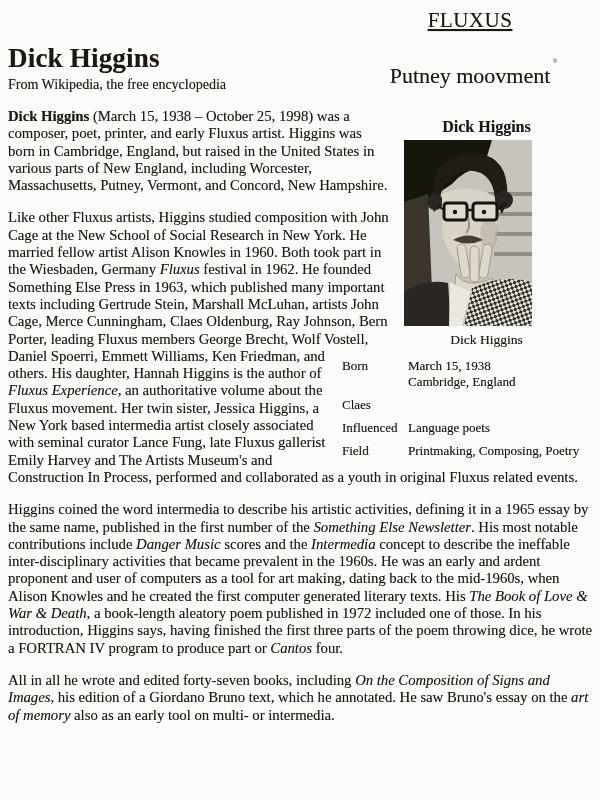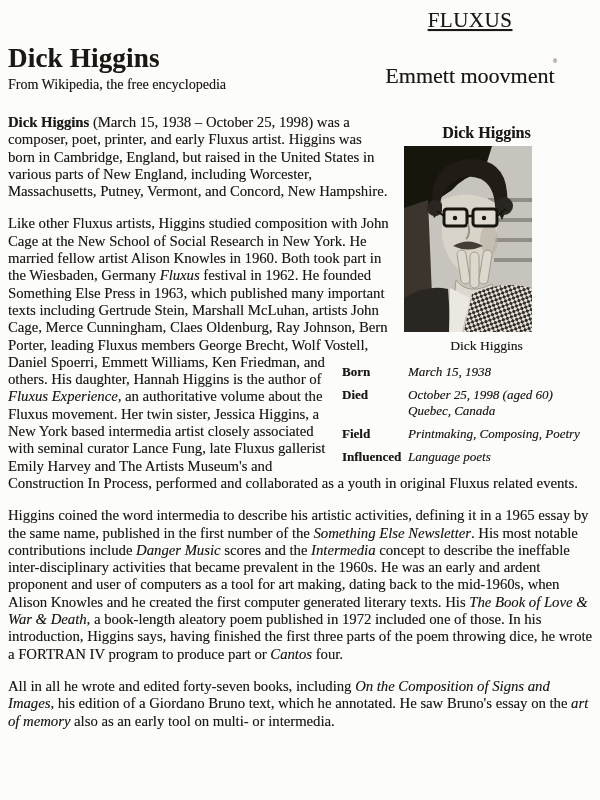--- a/index.html
+++ b/index.html
@@ -24,42 +24,42 @@
   
   .content{position:relative;}
   .infobox{
     float:right;width:257px;box-sizing:border-box;padding:10px 2px 0 6px;
     shape-outside:polygon(56px 0px, 257px 0px, 257px 600px, 0px 600px, 0px 240px, 56px 240px);
   }
   .infobox-title{text-align:center;font-weight:bold;font-size:16px;margin:0 0 4px 40px;}
   .photo-wrap{width:128px;margin:0 auto 2px 62px;}
   .photo-caption{text-align:center;font-size:13.5px;margin:1px 0 10px 40px;}
   .ib-row{display:flex;margin-bottom:7px;font-size:13px;line-height:16px;}
-  .ib-label{width:66px;font-weight:bold;flex:none;}
-  .ib-value{flex:1;font-style:italic;}
+  .ib-label{width:66px;font-weight:normal;flex:none;}
+  .ib-value{flex:1;}
   
   .article p{margin:0 0 15px 0;font-size:14.7px;line-height:17.3px;}
-  .article p.first{margin-top:8px;}
+  .article p.first{margin-top:2px;}
   .b{font-weight:bold;}
   .i{font-style:italic;}
 </style>
 </head>
 <body>
 
 <div class="page">
 
   <div class="header">
     <div class="title-block">
       <h1 class="page-title">Dick Higgins</h1>
       <div class="wiki-subtitle">From Wikipedia, the free encyclopedia</div>
     </div>
     <div class="annotation">
       <span class="fluxus">FLUXUS</span><br>
       <br>
-      <span>Emmett moovment</span>
+      <span>Putney moovment</span>
     </div>
     <div class="smudge"></div>
   </div>
 
   <div class="content">
 
     <div class="infobox">
       <div class="infobox-title">Dick Higgins</div>
 
       <div class="photo-wrap">
@@ -112,39 +112,36 @@
           </g>
         </svg>
       </div>
 
       <div class="photo-caption">Dick Higgins</div>
 
       <div class="ib-row">
         <div class="ib-label">Born</div>
         <div class="ib-value">
           <span style="display:block">March 15, 1938</span>
+          <span style="display:block">Cambridge, England</span>
         </div>
       </div>
       <div class="ib-row">
-        <div class="ib-label">Died</div>
+        <div class="ib-label">Claes</div>
+      </div>
+      <div class="ib-row">
+        <div class="ib-label">Influenced</div>
         <div class="ib-value">
-          <span style="display:block">October 25, 1998 (aged 60)</span>
-          <span style="display:block">Quebec, Canada</span>
+          <span style="display:block">Language poets</span>
         </div>
       </div>
       <div class="ib-row">
         <div class="ib-label">Field</div>
         <div class="ib-value">
           <span style="display:block">Printmaking, Composing, Poetry</span>
-        </div>
-      </div>
-      <div class="ib-row">
-        <div class="ib-label">Influenced</div>
-        <div class="ib-value">
-          <span style="display:block">Language poets</span>
         </div>
       </div>
     </div>
 
     <div class="article">
       <p class="first"><span class="b">Dick Higgins</span><span> (March 15, 1938 – October 25, 1998) was a composer, poet, printer, and early Fluxus artist. Higgins was born in Cambridge, England, but raised in the United States in various parts of New England, including Worcester, Massachusetts, Putney, Vermont, and Concord, New Hampshire.</span></p>
       <p><span>Like other Fluxus artists, Higgins studied composition with John Cage at the New School of Social Research in New York. He married fellow artist Alison Knowles in 1960. Both took part in the Wiesbaden, Germany </span><span class="i">Fluxus</span><span> festival in 1962. He founded Something Else Press in 1963, which published many important texts including Gertrude Stein, Marshall McLuhan, artists John Cage, Merce Cunningham, Claes Oldenburg, Ray Johnson, Bern Porter, leading Fluxus members George Brecht, Wolf Vostell, Daniel Spoerri, Emmett Williams, Ken Friedman, and others. His daughter, Hannah Higgins is the author of </span><span class="i">Fluxus Experience</span><span>, an authoritative volume about the Fluxus movement. Her twin sister, Jessica Higgins, a New York based intermedia artist closely associated with seminal curator Lance Fung, late Fluxus gallerist Emily Harvey and The Artists Museum's and Construction In Process, performed and collaborated as a youth in original Fluxus related events.</span></p>
       <p><span>Higgins coined the word intermedia to describe his artistic activities, defining it in a 1965 essay by the same name, published in the first number of the </span><span class="i">Something Else Newsletter</span><span>. His most notable contributions include </span><span class="i">Danger Music</span><span> scores and the </span><span class="i">Intermedia</span><span> concept to describe the ineffable inter-disciplinary activities that became prevalent in the 1960s. He was an early and ardent proponent and user of computers as a tool for art making, dating back to the mid-1960s, when Alison Knowles and he created the first computer generated literary texts. His </span><span class="i">The Book of Love &amp; War &amp; Death</span><span>, a book-length aleatory poem published in 1972 included one of those. In his introduction, Higgins says, having finished the first three parts of the poem throwing dice, he wrote a FORTRAN IV program to produce part or </span><span class="i">Cantos</span><span> four.</span></p>
       <p><span>All in all he wrote and edited forty-seven books, including </span><span class="i">On the Composition of Signs and Images</span><span>, his edition of a Giordano Bruno text, which he annotated. He saw Bruno's essay on the </span><span class="i">art of memory</span><span> also as an early tool on multi- or intermedia.</span></p>
     </div>

